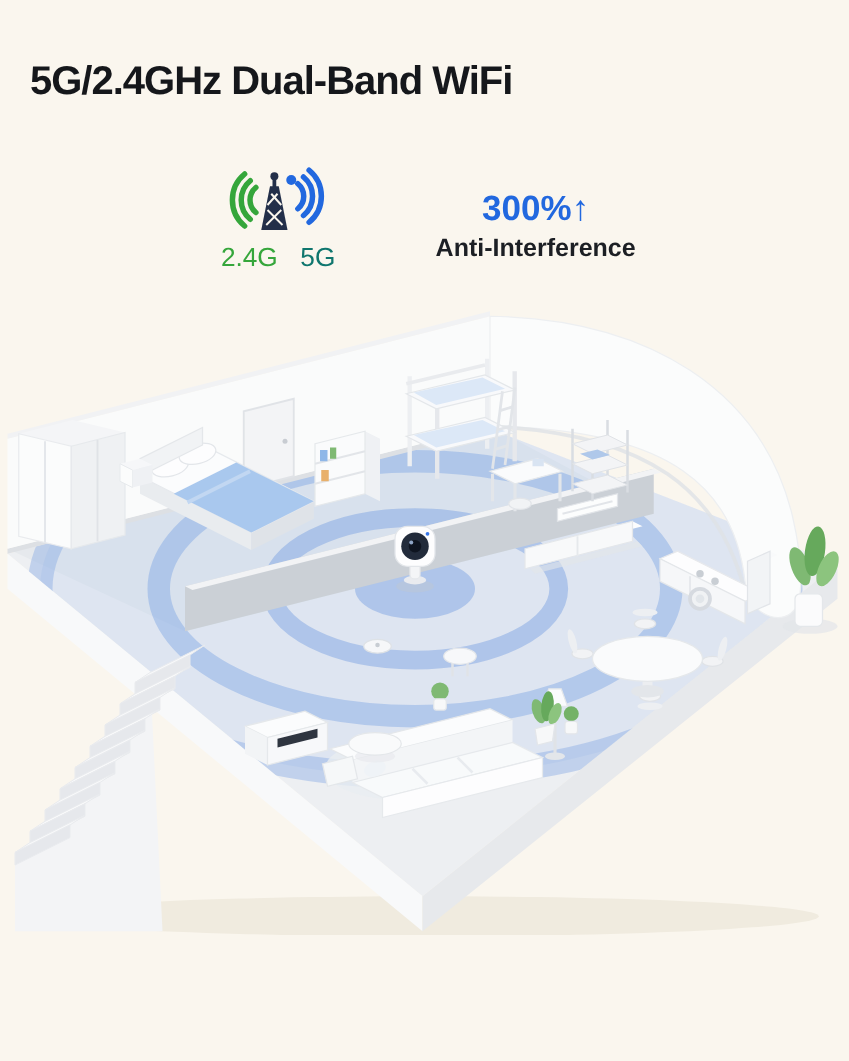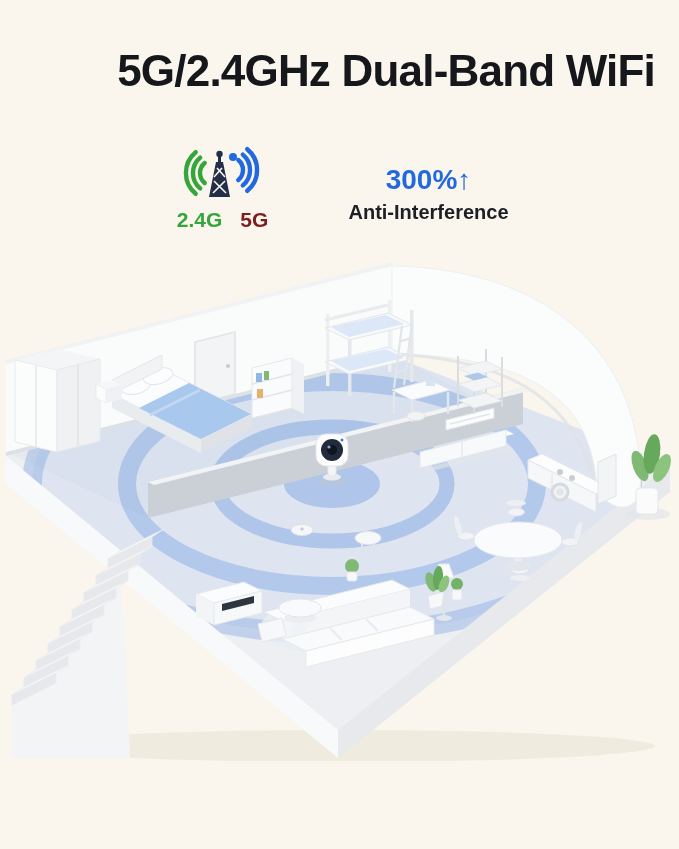--- a/index.html
+++ b/index.html
@@ -5,37 +5,37 @@
   * { box-sizing: border-box; }
   html,body { margin:0; padding:0; }
   body {
     width:679px; height:849px; overflow:hidden;
     background:#FAF6EE;
     font-family:"Liberation Sans", sans-serif;
   }
   .page { position:relative; width:679px; height:849px; }
 
   .title {
-    margin:46px 24px 0; text-align:right;
-    font-size:44px; font-weight:700; letter-spacing:-0.8px;
+    margin:46px 24px 0; text-align:left;
+    font-size:32px; font-weight:700; letter-spacing:-0.8px;
     color:#15171B;
   }
   .subtitle {
     margin:14px 24px 0; text-align:center;
     font-size:26px; font-weight:400; color:#4E5158;
   }
 
   .features {
     margin-top:36px; height:100px;
     display:flex; justify-content:center; align-items:flex-end; gap:74px;
   }
   .feature-dual { display:flex; flex-direction:column; align-items:center; }
-  .band-labels { display:flex; gap:18px; margin-top:2px; font-size:21px; font-weight:700; }
+  .band-labels { display:flex; gap:18px; margin-top:2px; font-size:21px; font-weight:400; }
   .band-24 { color:#35A63B; }
-  .band-5  { color:#7f1d1d; }
+  .band-5  { color:#0f766e; }
 
   .feature-anti { display:flex; flex-direction:column; align-items:center; padding-bottom:8px;margin-top:40px; }
   .anti-value { font-size:28px; font-weight:700; color:#2268DF; line-height:1.1; }
   .anti-label { margin-top:5px; font-size:20px; font-weight:700; color:#1C1F24; }
 
   .scene { display:block; margin:24px auto 0; }
 </style>
 </head>
 <body>
 

